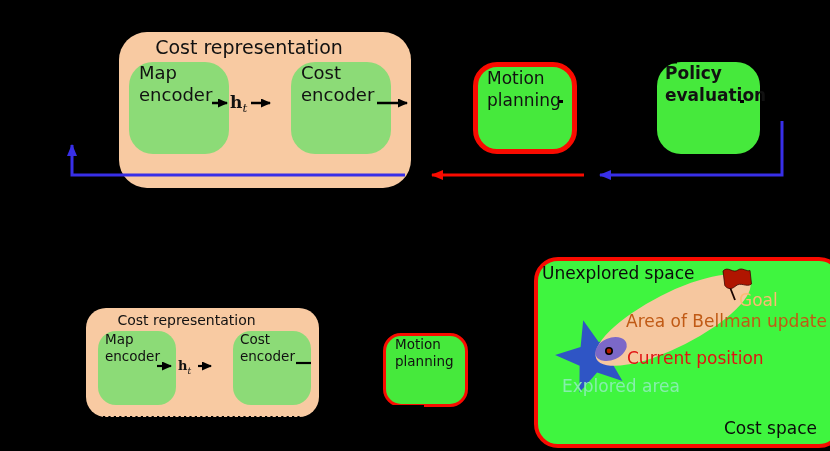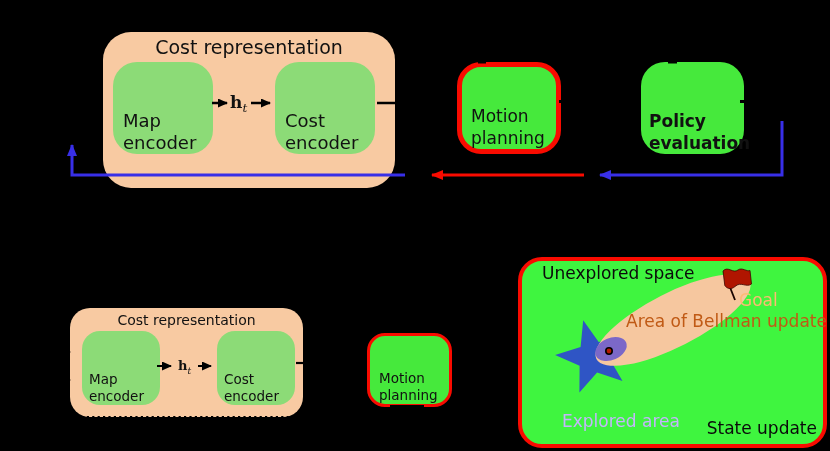--- a/index.html
+++ b/index.html
@@ -1,19 +1,19 @@
 <!DOCTYPE html>
 <html><head>
 <meta charset="utf-8">
 <style>
   html,body{margin:0;padding:0;background:#000;}
   #stage{position:relative;width:830px;height:451px;background:#000;overflow:hidden;
-         font-family:"DejaVu Sans","Liberation Sans",sans-serif;border-radius:18px;}
+         font-family:"DejaVu Sans","Liberation Sans",sans-serif;}
   .abs{position:absolute;}
-  .box{position:absolute;box-sizing:border-box;display:flex;flex-direction:column;justify-content:flex-end;}
+  .box{position:absolute;box-sizing:border-box;display:flex;flex-direction:column;justify-content:flex-start;margin-left:16px;}
   .pre{white-space:pre-line;}
   
   .peach-top{left:103px;top:32px;width:292px;height:156px;background:#F8CAA2;border-radius:28px;z-index:1;}
   .title-top{left:103px;top:36px;width:292px;text-align:center;font-size:19px;color:#111;z-index:3;}
   .enc-top{width:100px;height:92px;background:#8CDB77;border-radius:24px;z-index:1;
            font-size:18px;line-height:22px;color:#111;padding-left:10px;}
   .map-top{left:113px;top:62px;}
   .cost-top{left:275px;top:62px;}
   .motion-top{left:457px;top:62px;width:104px;height:92px;background:#46E93C;border:5px solid #F90B00;
               border-radius:24px;z-index:1;font-size:17px;line-height:22px;color:#111;padding-left:9px;}
@@ -33,21 +33,21 @@
               border-radius:18px;z-index:1;font-size:13.5px;line-height:17px;color:#111;padding-left:9px;}
   .h-bot{left:178px;top:358px;font-size:13px;z-index:3;}
   
   .panel{left:518px;top:257px;width:309px;height:191px;background:#3FF53F;border:4px solid #F90B00;
          border-radius:24px;z-index:1;}
   .lbl{position:absolute;z-index:3;font-size:17px;}
   .unexplored{left:542px;top:263px;color:#0B0B0B;}
   .goal{left:739px;top:290px;color:#fdba74;}
   .bellman{left:626px;top:311px;color:#C05A15;}
   .current{left:627px;top:348px;color:#E01313;}
-  .explored{left:562px;top:411px;color:#c4b5fd;}
+  .explored{left:562px;top:376px;color:#86efac;}
   .statespace{left:657px;top:418px;width:160px;text-align:right;color:#0B0B0B;}
   svg.overlay{position:absolute;left:0;top:0;z-index:2;}
 </style>
 </head>
 <body>
 
 <div id="stage">
 
   <div class="box peach-top"></div>
   <div class="abs title-top">Cost representation</div>
@@ -90,22 +90,23 @@
 
   <div class="box motion-bot">
     <span class="pre">Motion
 planning</span>
   </div>
 
   <div class="box panel"></div>
   <div class="lbl unexplored">Unexplored space</div>
   <div class="lbl goal">Goal</div>
   <div class="lbl bellman">Area of Bellman update</div>
+  <div class="lbl current">Current position</div>
   <div class="lbl explored">Explored area</div>
-  <div class="lbl statespace">State update</div>
+  <div class="lbl statespace">Cost space</div>
 
   <svg class="overlay" width="830" height="451" viewBox="0 0 830 451">
     <defs>
       <marker id="mk-black" markerUnits="userSpaceOnUse" markerWidth="11" markerHeight="9" refX="9" refY="4.5" orient="auto">
           <path d="M0,0 L10,4.5 L0,9 Z" fill="#000"></path>
         </marker>
       <marker id="mk-blue" markerUnits="userSpaceOnUse" markerWidth="13" markerHeight="10" refX="11" refY="5" orient="auto">
           <path d="M0,0 L12,5 L0,10 Z" fill="#382FE8"></path>
         </marker>
       <marker id="mk-red" markerUnits="userSpaceOnUse" markerWidth="13" markerHeight="10" refX="11" refY="5" orient="auto">

